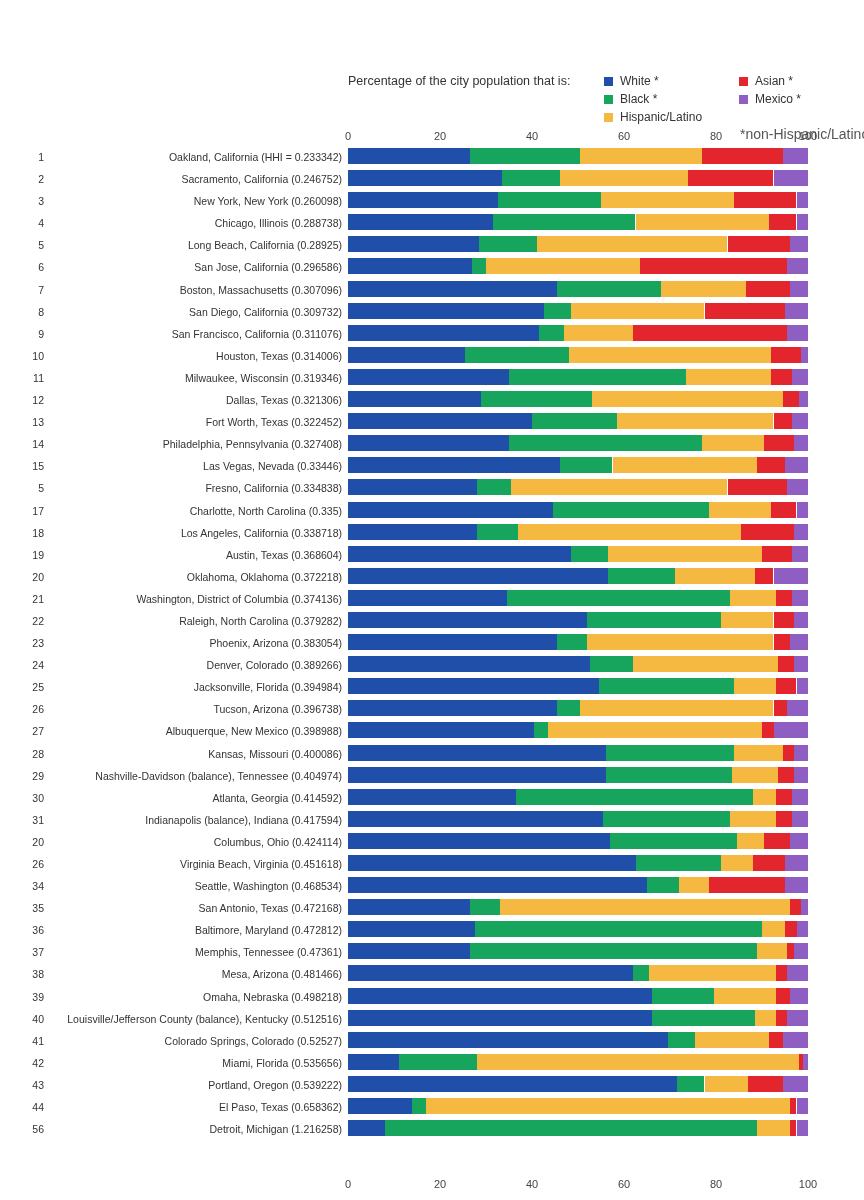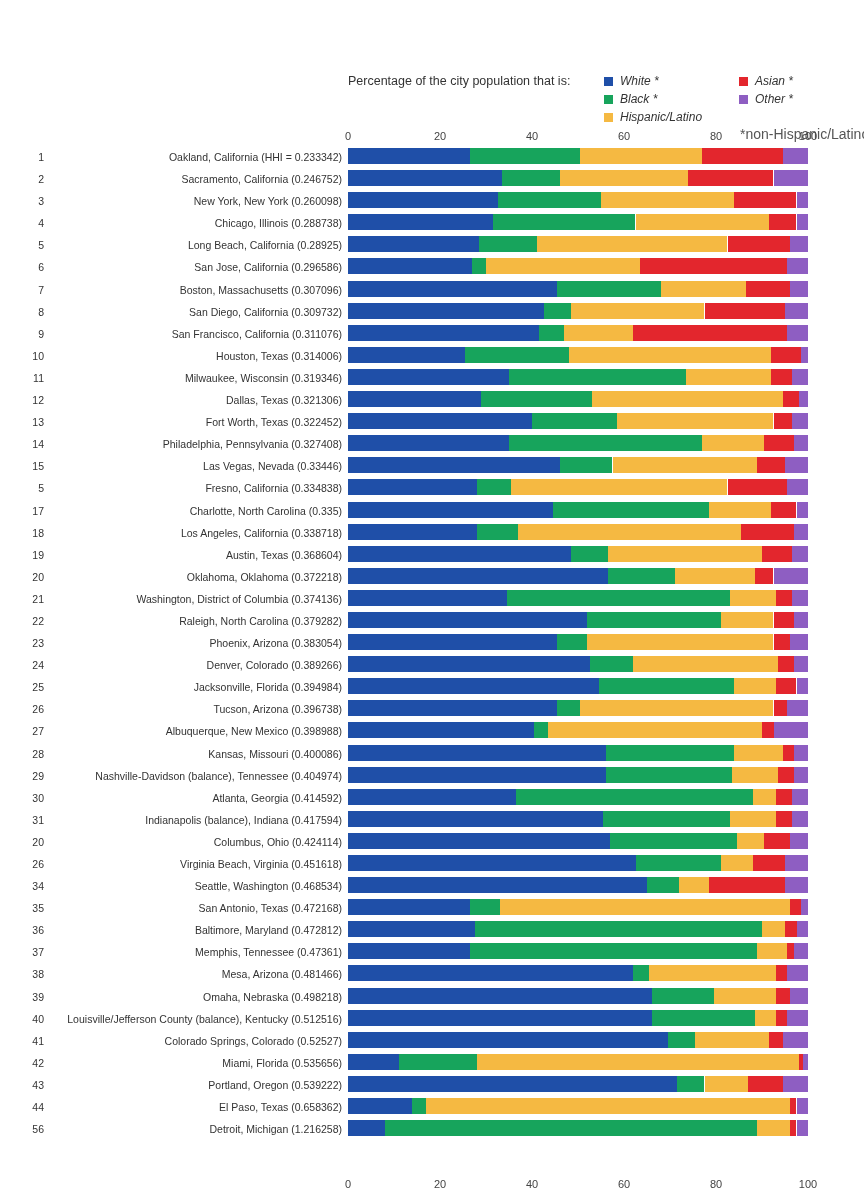--- a/index.html
+++ b/index.html
@@ -25,21 +25,21 @@
     font-size:13px;
     color:#444444;
     margin-top:6px;
   }
   .legend-block{position:absolute;left:348px;top:72px;width:500px;}
   .legend-caption{
     font-size:12.5px;color:#333;
     position:absolute;left:0;top:2px;white-space:nowrap;
   }
   .legend-cols{position:absolute;left:256px;top:0;}
-  .legend-col{display:inline-block;vertical-align:top;font-style:italic;}
+  .legend-col{display:inline-block;vertical-align:top;}
   .legend-col.c1{width:135px;}
   .legend-item{height:18px;line-height:18px;font-size:12px;color:#333;white-space:nowrap;}
   .legend-sw{display:inline-block;width:9px;height:9px;margin-right:7px;vertical-align:middle;}
   .legend-note{
     position:absolute;left:392px;top:54px;
     font-size:14px;color:#555;white-space:nowrap;
   }
   
   .plot{position:absolute;left:0;top:0;width:864px;height:1200px;}
   .axis-top{position:absolute;left:348px;top:130px;width:460px;height:14px;}
@@ -78,21 +78,21 @@
         <span class="legend-sw" style="background:#17a45c"></span><span>Black *</span>
       </div>
       <div class="legend-item">
         <span class="legend-sw" style="background:#f5b942"></span><span>Hispanic/Latino</span>
       </div>
     </div><div class="legend-col c2">
       <div class="legend-item">
         <span class="legend-sw" style="background:#e3262d"></span><span>Asian *</span>
       </div>
       <div class="legend-item">
-        <span class="legend-sw" style="background:#8e5ec2"></span><span>Other *</span>
+        <span class="legend-sw" style="background:#8e5ec2"></span><span>Mexico *</span>
       </div>
     </div>
   </div>
   <div class="legend-note">*non-Hispanic/Latino</div>
 </div>
 
 <div class="plot">
   <div class="axis-top" id="axis-top">
       <div class="tick" style="left: 0px;">0</div>
       <div class="tick" style="left: 92px;">20</div>

